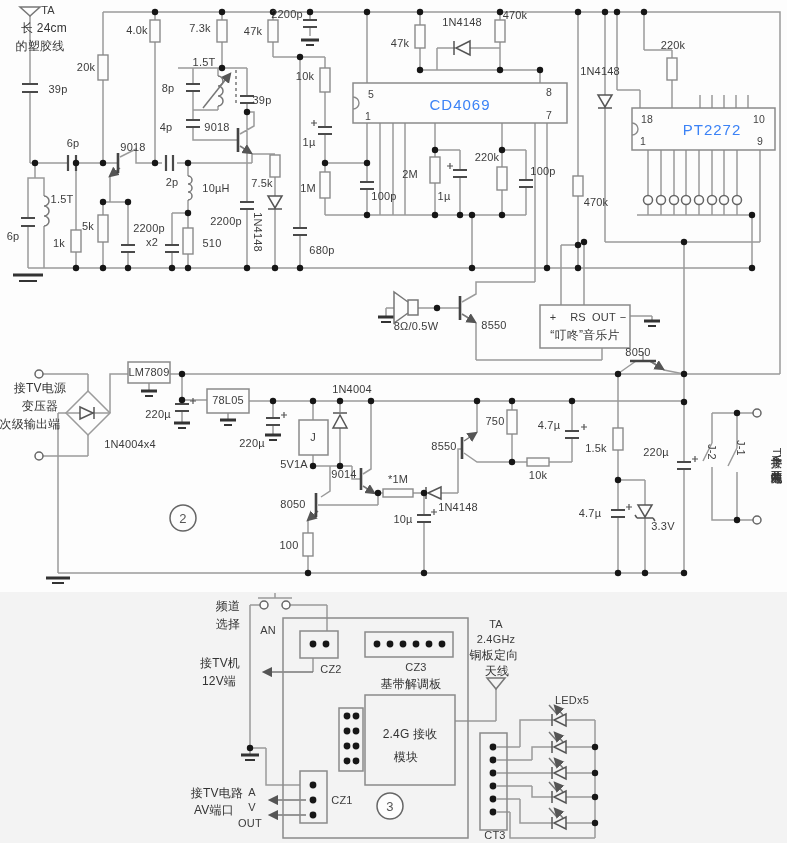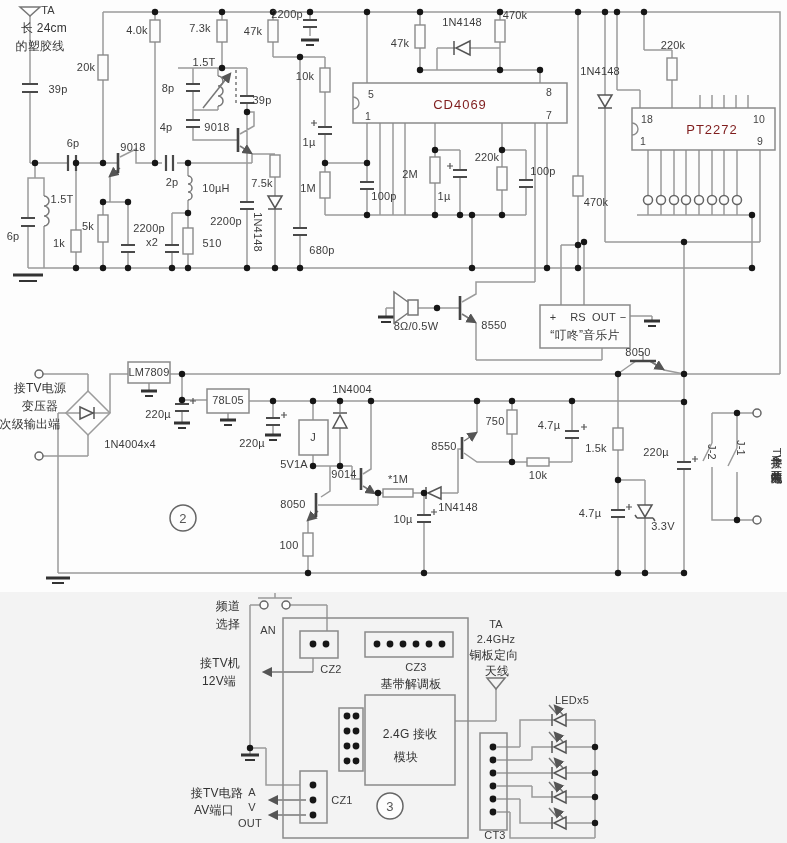--- a/index.html
+++ b/index.html
@@ -3,21 +3,21 @@
 <meta charset="utf-8">
 <style>
   html,body{margin:0;padding:0;background:#e8e8e8;}
   #stage{position:relative;width:787px;height:843px;background:#fdfdfd;overflow:hidden;
          font-family:"Liberation Sans","DejaVu Sans",sans-serif;}
   svg{position:absolute;left:0;top:0;}
   .lbl{position:absolute;transform:translate(-50%,-50%);white-space:nowrap;
        font-size:11px;color:#3c3c3c;letter-spacing:.2px;}
   .cn{font-size:12px;color:#333;}
   .pin{font-size:10.5px;color:#444;}
-  .ic{font-size:13px;color:#7f1d1d;letter-spacing:1px;}
+  .ic{font-size:15px;color:#3b82f6;letter-spacing:1px;}
   .rot{transform:translate(-50%,-50%) rotate(90deg);}
   .vert{writing-mode:vertical-rl;transform:translate(-50%,-50%);font-size:11.5px;color:#333;}
   .circnum{font-size:13px;color:#555;}
 </style>
 </head>
 <body>
 
 <div id="stage">
 <svg width="787" height="843" viewBox="0 0 787 843">
 <defs>

